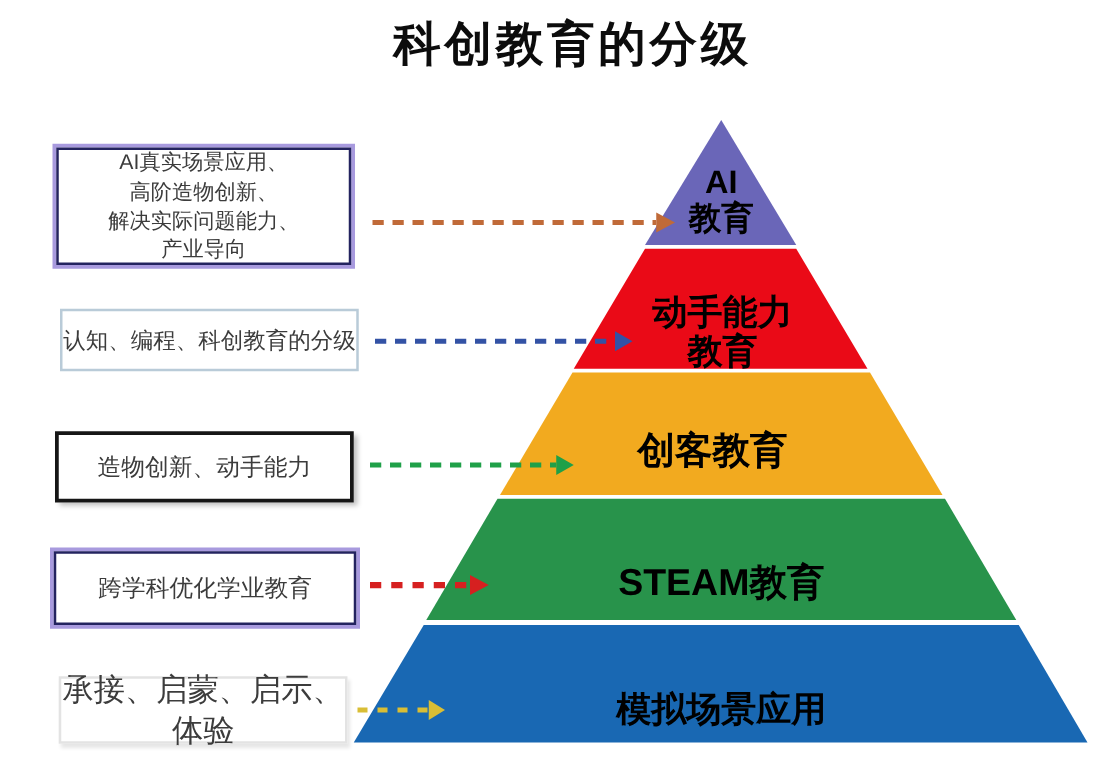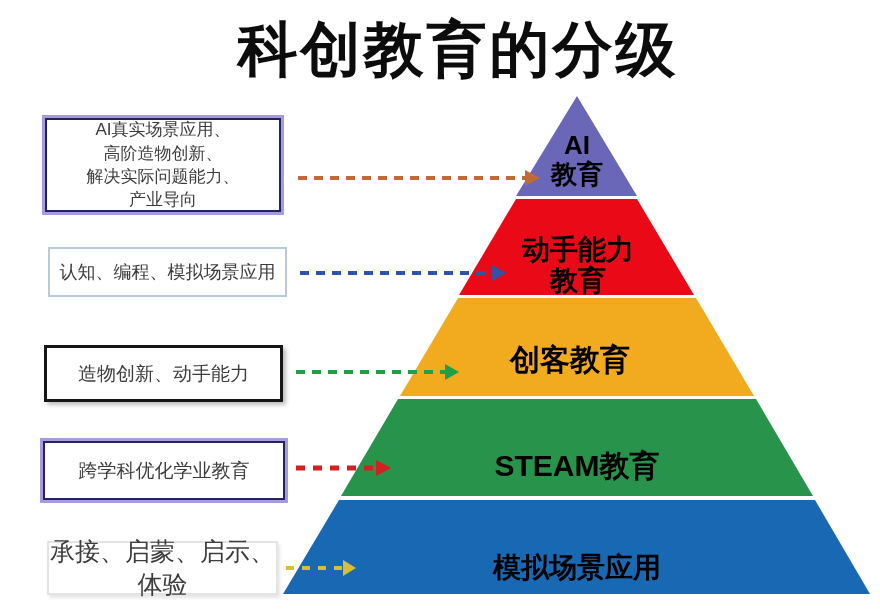--- a/index.html
+++ b/index.html
@@ -11,21 +11,21 @@
     overflow: hidden;
     font-family: "Liberation Sans", sans-serif;
   }
   .title {
     position: absolute;
     left: 38px;
     top: 10px;
     width: 840px;
     text-align: center;
     font-family: "Liberation Serif", serif;
-    font-size: 60px;
+    font-size: 38px;
     font-weight: 800;
     letter-spacing: 3px;
     color: #0c0c0c;
     white-space: nowrap;
   }
   #pyramid-svg {
     position: absolute;
     left: 0;
     top: 0;
   }
@@ -124,18 +124,18 @@
   <div class="pyr-label lv2-label">动手能力
 教育</div>
   <div class="pyr-label lv3-label">创客教育</div>
   <div class="pyr-label lv4-label">STEAM教育</div>
   <div class="pyr-label lv5-label">模拟场景应用</div>
 
   <div class="box box1">AI真实场景应用、
 高阶造物创新、
 解决实际问题能力、
 产业导向</div>
-  <div class="box box2">认知、编程、模拟场景应用</div>
+  <div class="box box2">认知、编程、科创教育的分级</div>
   <div class="box box4">跨学科优化学业教育</div>
   <div class="box box3">造物创新、动手能力</div>
   <div class="box box5">承接、启蒙、启示、体验</div>
 
 </div>
 
 </body></html>

